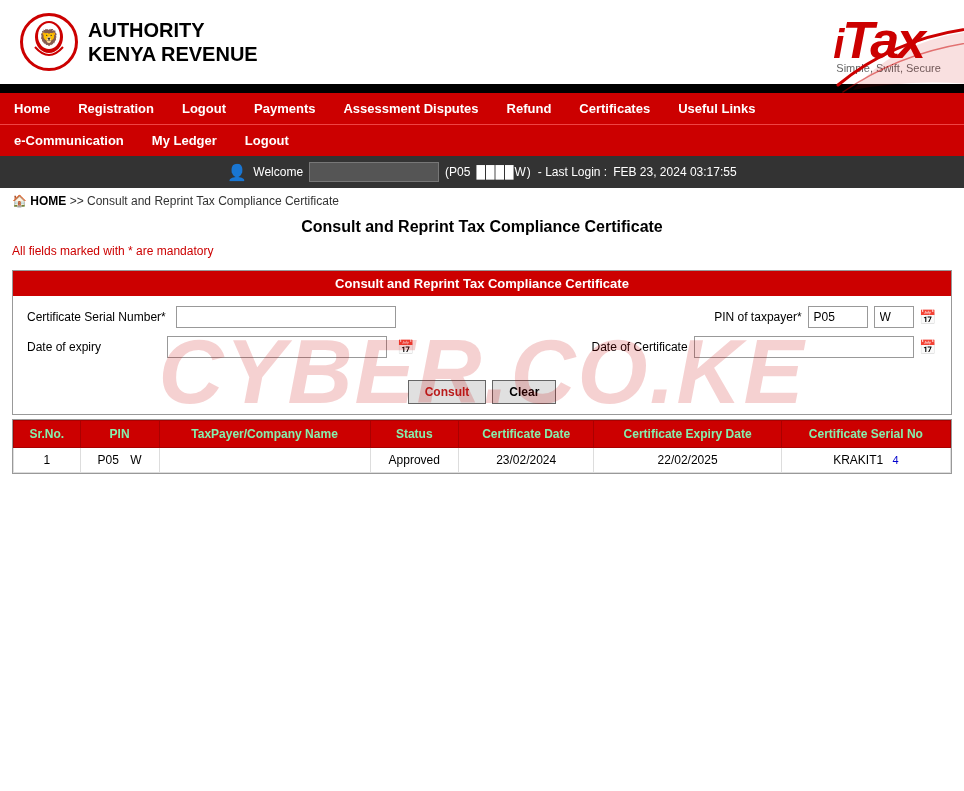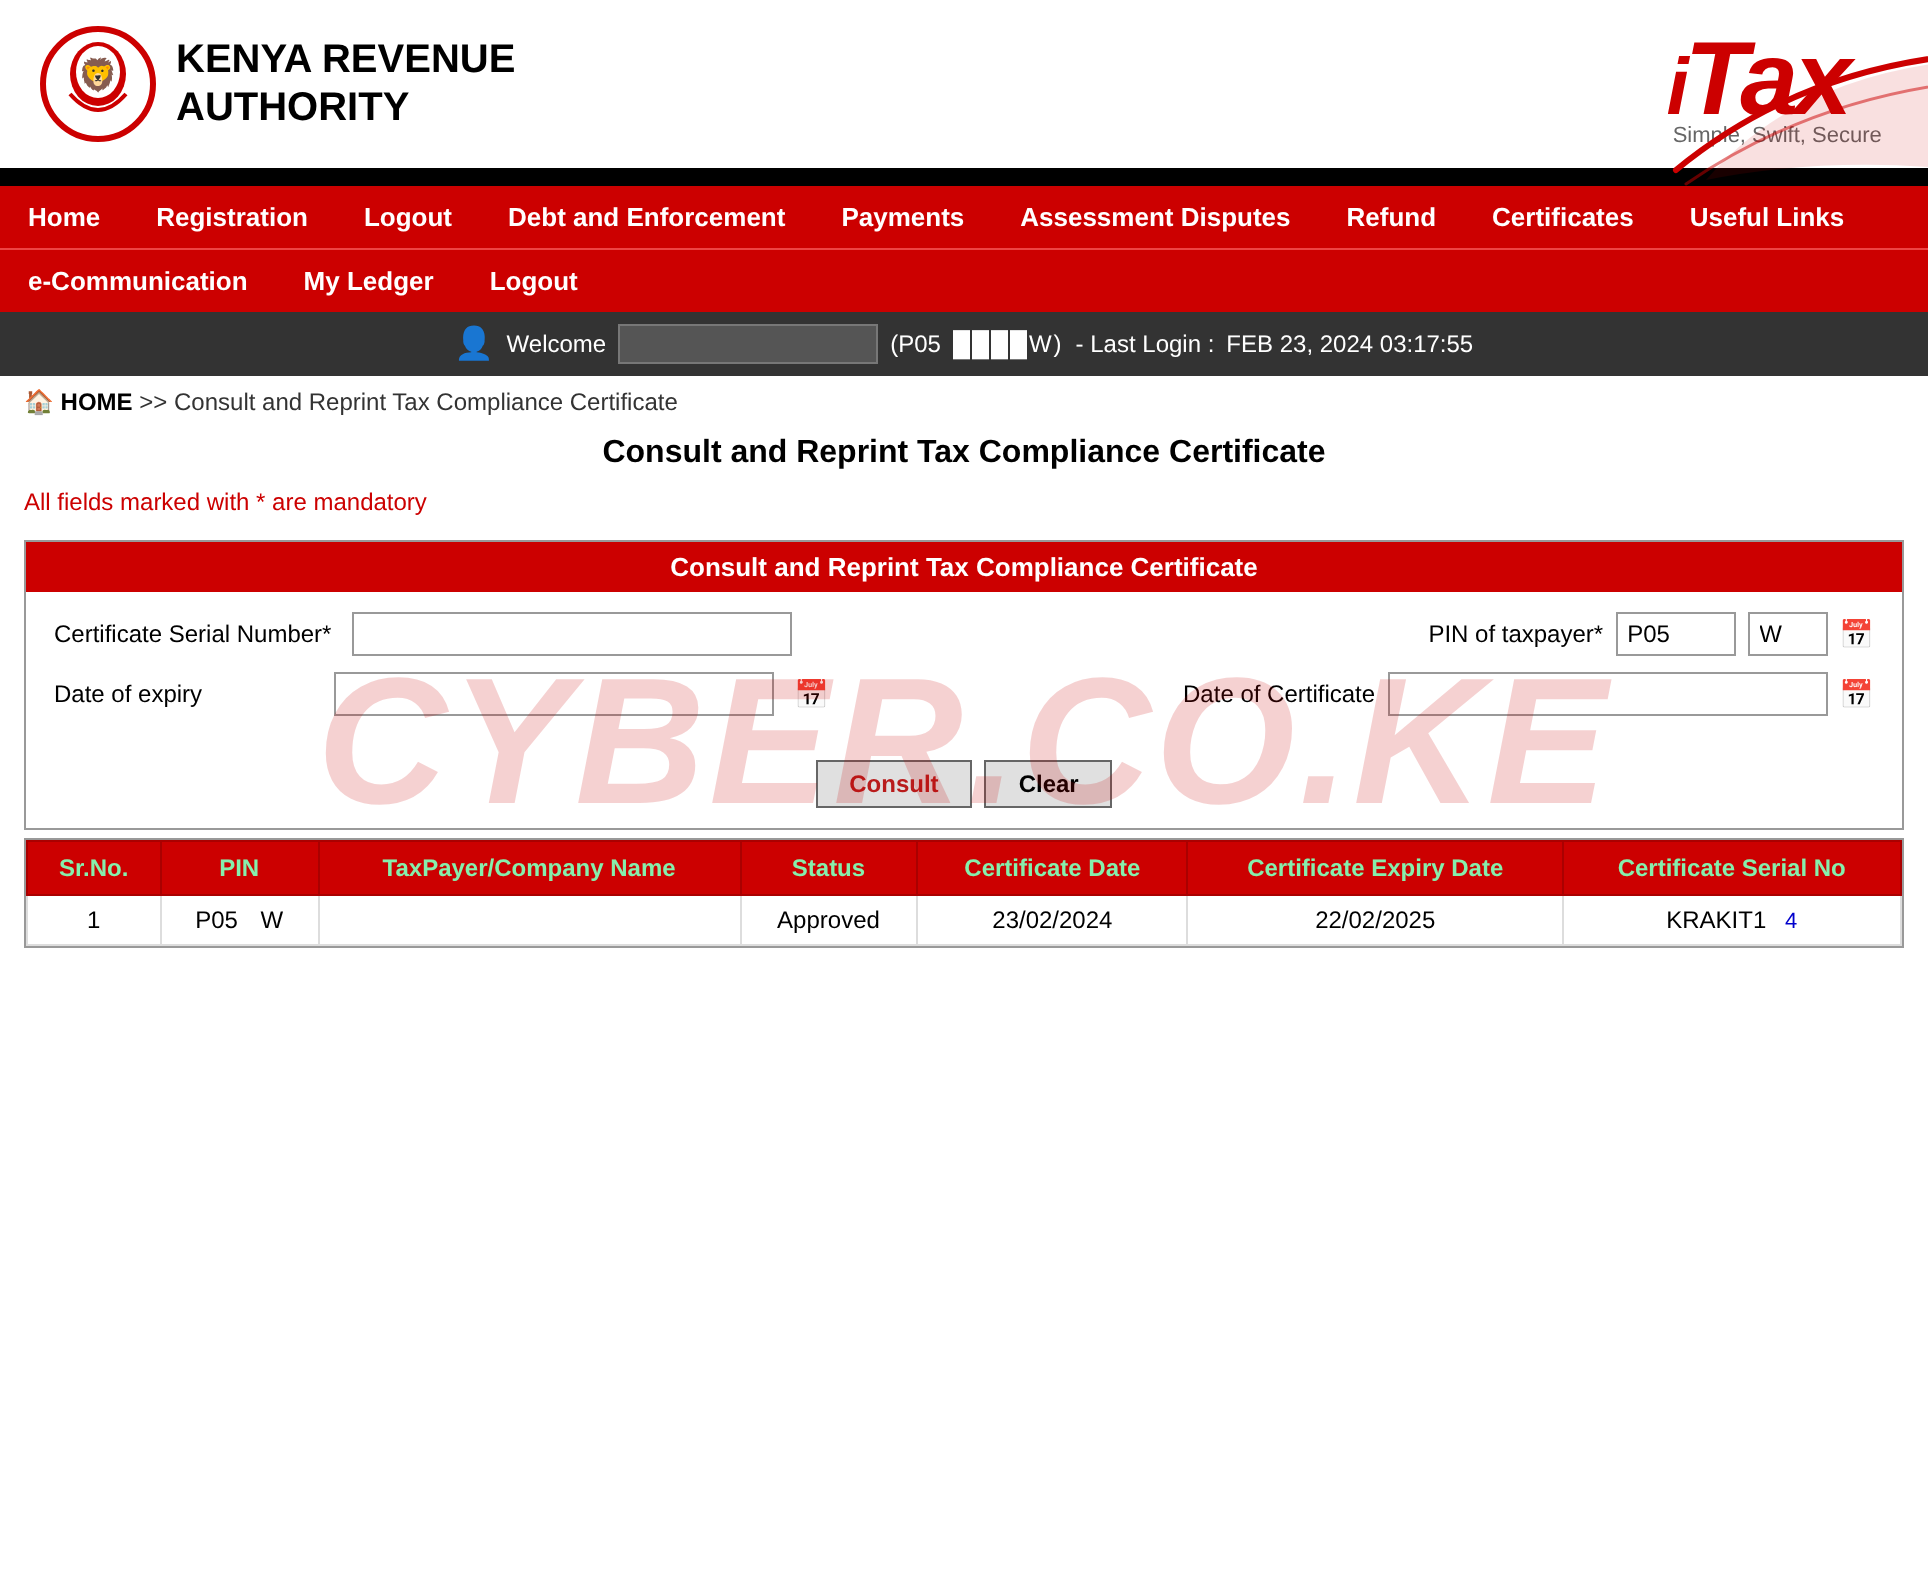--- a/index.html
+++ b/index.html
@@ -72,22 +72,22 @@
     <div class="logo-circle">
       <svg width="50" height="50" viewBox="0 0 50 50">
 
         <ellipse cx="25" cy="20" rx="14" ry="16" fill="#cc0000"></ellipse>
         <ellipse cx="25" cy="19" rx="11" ry="13" fill="#fff"></ellipse>
         <text x="25" y="26" text-anchor="middle" font-size="16" fill="#cc0000" font-weight="bold">🦁</text>
         <path d="M11 30 Q25 46 39 30" fill="none" stroke="#cc0000" stroke-width="2"></path>
       </svg>
     </div>
     <div class="kra-logo-text">
+      <div>Authority</div>
       <div>Kenya Revenue</div>
-      <div>Authority</div>
     </div>
   </div>
   <div class="itax-area">
     <div style="display:flex;align-items:center;position:relative;">
       <div style="position:relative;">
 
         <svg width="230" height="90" viewBox="0 0 230 90" style="position:absolute;top:0;left:0;">
           <path d="M20 80 Q80 10 210 20 Q230 22 220 60 Q200 80 150 75 Q80 68 20 80Z" fill="#cc0000" opacity="0.12"></path>
           <path d="M5 75 Q90 5 220 18" fill="none" stroke="#cc0000" stroke-width="3" stroke-linecap="round"></path>
           <path d="M10 82 Q100 20 225 30" fill="none" stroke="#cc0000" stroke-width="1.5" stroke-linecap="round" opacity="0.5"></path>
@@ -102,21 +102,20 @@
     <div style="font-size:11px;color:#666;text-align:right;margin-top:-8px;">Simple, Swift, Secure</div>
   </div>
 </div>
 
 <div class="black-bar"></div>
 
 <div class="nav-primary">
   <a href="#">Home</a>
   <a href="#">Registration</a>
   <a href="#">Logout</a>
-  <a href="#">Debt and Enforcement</a>
   <a href="#">Payments</a>
   <a href="#">Assessment Disputes</a>
   <a href="#">Refund</a>
   <a href="#">Certificates</a>
   <a href="#">Useful Links</a>
 </div>
 
 <div class="nav-secondary">
   <a href="#">e-Communication</a>
   <a href="#">My Ledger</a>

